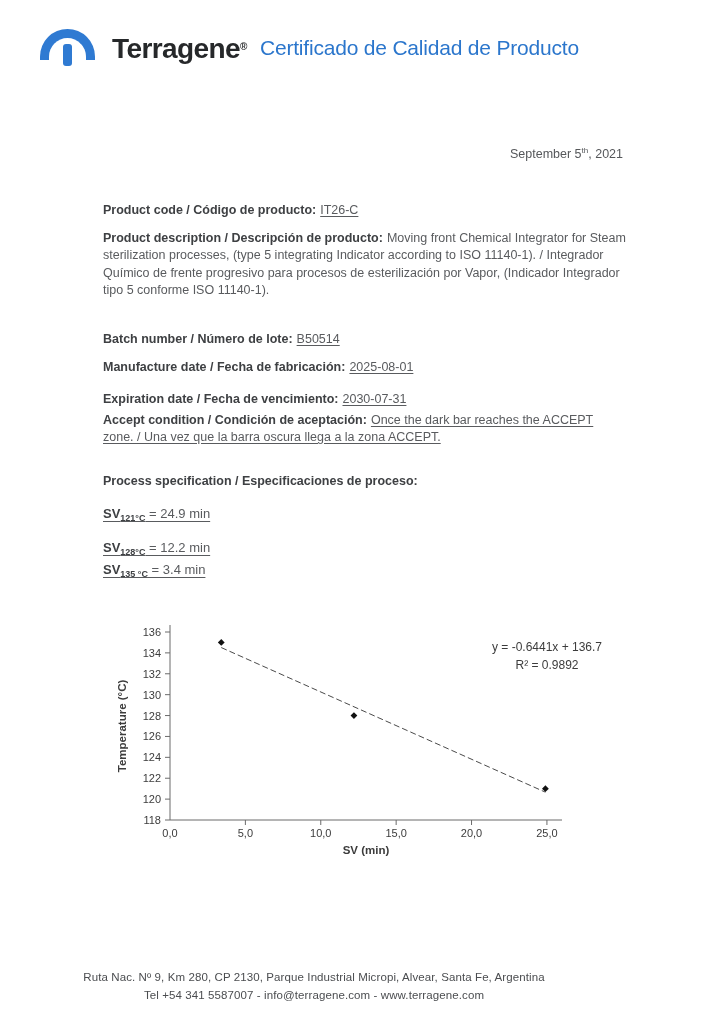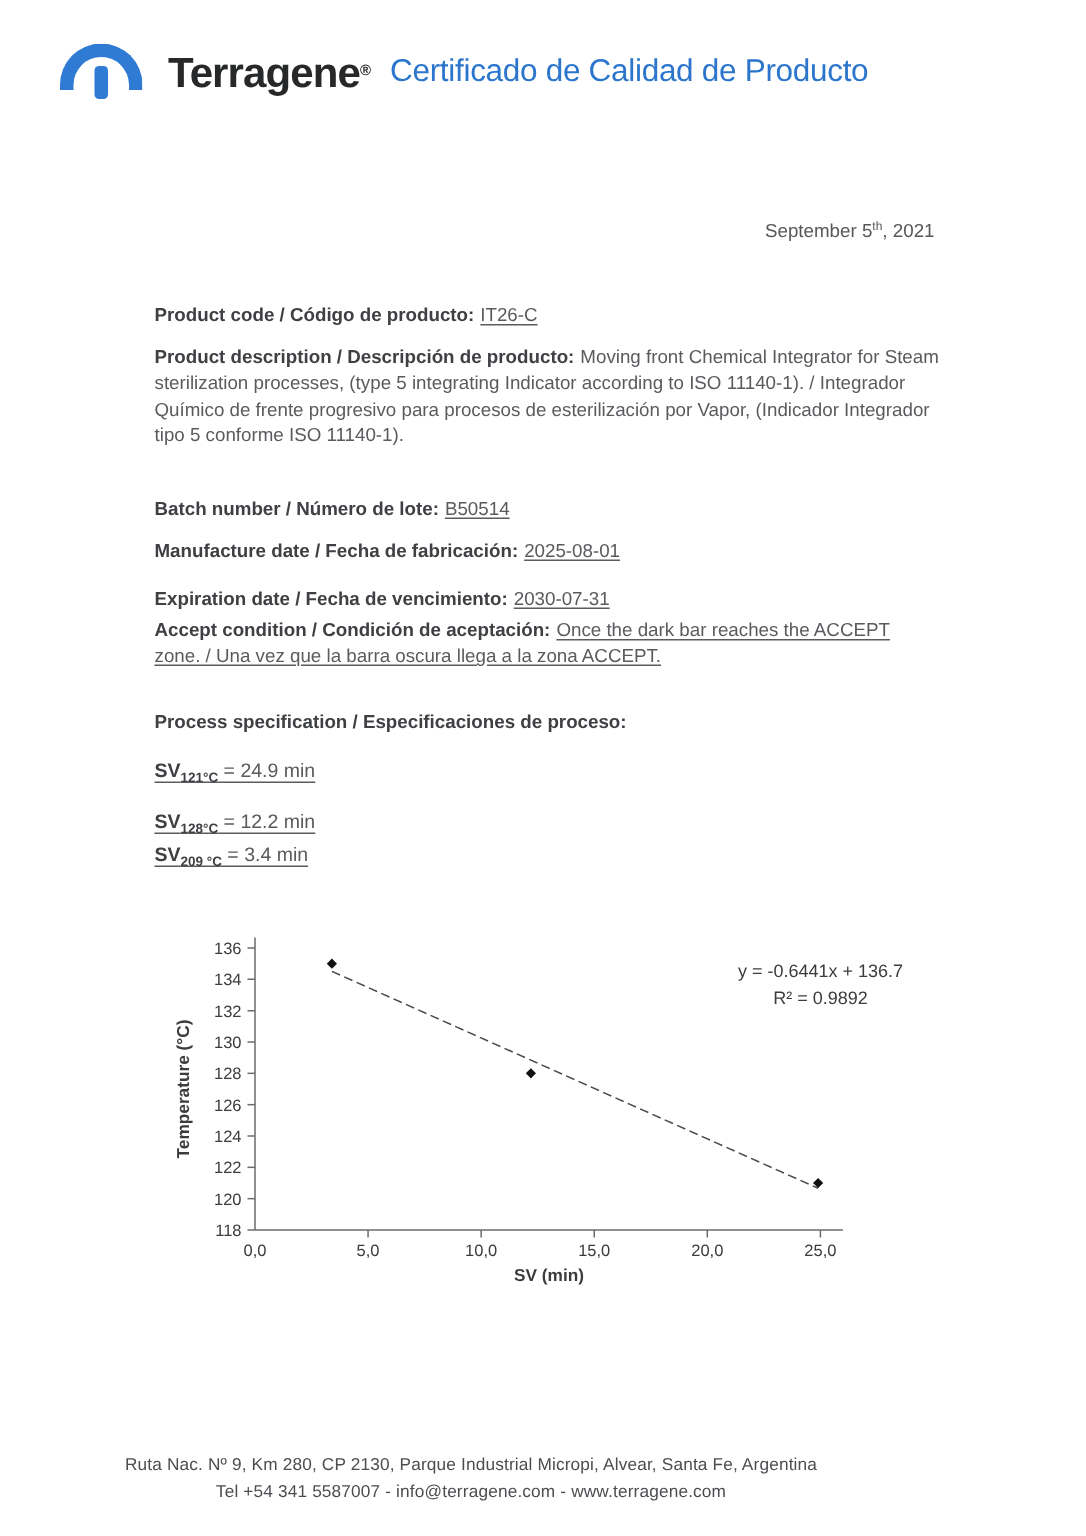--- a/index.html
+++ b/index.html
@@ -72,21 +72,21 @@
 <p class="field f-ed"><b>Expiration date / Fecha de vencimiento:</b><span class="val">2030-07-31</span></p>
 
 <p class="field f-ac"><b>Accept condition / Condición de aceptación:</b><span class="val">Once the dark bar reaches the ACCEPT zone. / Una vez que la barra oscura llega a la zona ACCEPT.</span></p>
 
 <p class="field f-ps"><b>Process specification / Especificaciones de proceso:</b></p>
 
 <div class="sv sv1"><span class="u"><b><span>SV</span><sub>121°C</sub></b><span> = 24.9 min</span></span></div>
 
 <div class="sv sv2"><span class="u"><b><span>SV</span><sub>128°C</sub></b><span> = 12.2 min</span></span></div>
 
-<div class="sv sv3"><span class="u"><b><span>SV</span><sub>209 °C</sub></b><span> = 3.4 min</span></span></div>
+<div class="sv sv3"><span class="u"><b><span>SV</span><sub>135 °C</sub></b><span> = 3.4 min</span></span></div>
 
 <div class="chart">
   <svg id="chart-svg" viewBox="0 0 510 250">
       <line x1="60" y1="8" x2="60" y2="203" stroke="#6b6b6b" stroke-width="1"></line>
       <line x1="60" y1="203" x2="452" y2="203" stroke="#6b6b6b" stroke-width="1"></line>
       <line x1="55" y1="203" x2="60" y2="203" stroke="#6b6b6b" stroke-width="1"></line>
       <text x="51" y="207" text-anchor="end" font-size="11" fill="#3c3c3c">118</text>
       <line x1="55" y1="182.11111111111111" x2="60" y2="182.11111111111111" stroke="#6b6b6b" stroke-width="1"></line>
       <text x="51" y="186.11111111111111" text-anchor="end" font-size="11" fill="#3c3c3c">120</text>
       <line x1="55" y1="161.22222222222223" x2="60" y2="161.22222222222223" stroke="#6b6b6b" stroke-width="1"></line>

